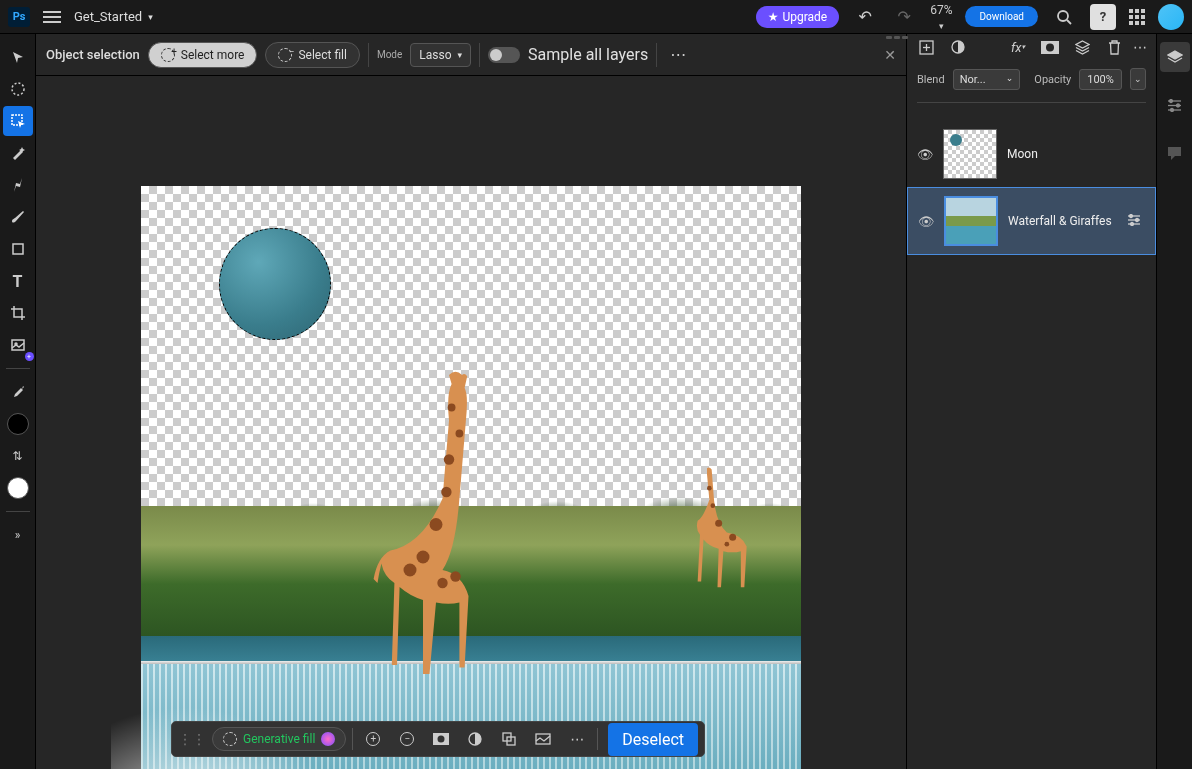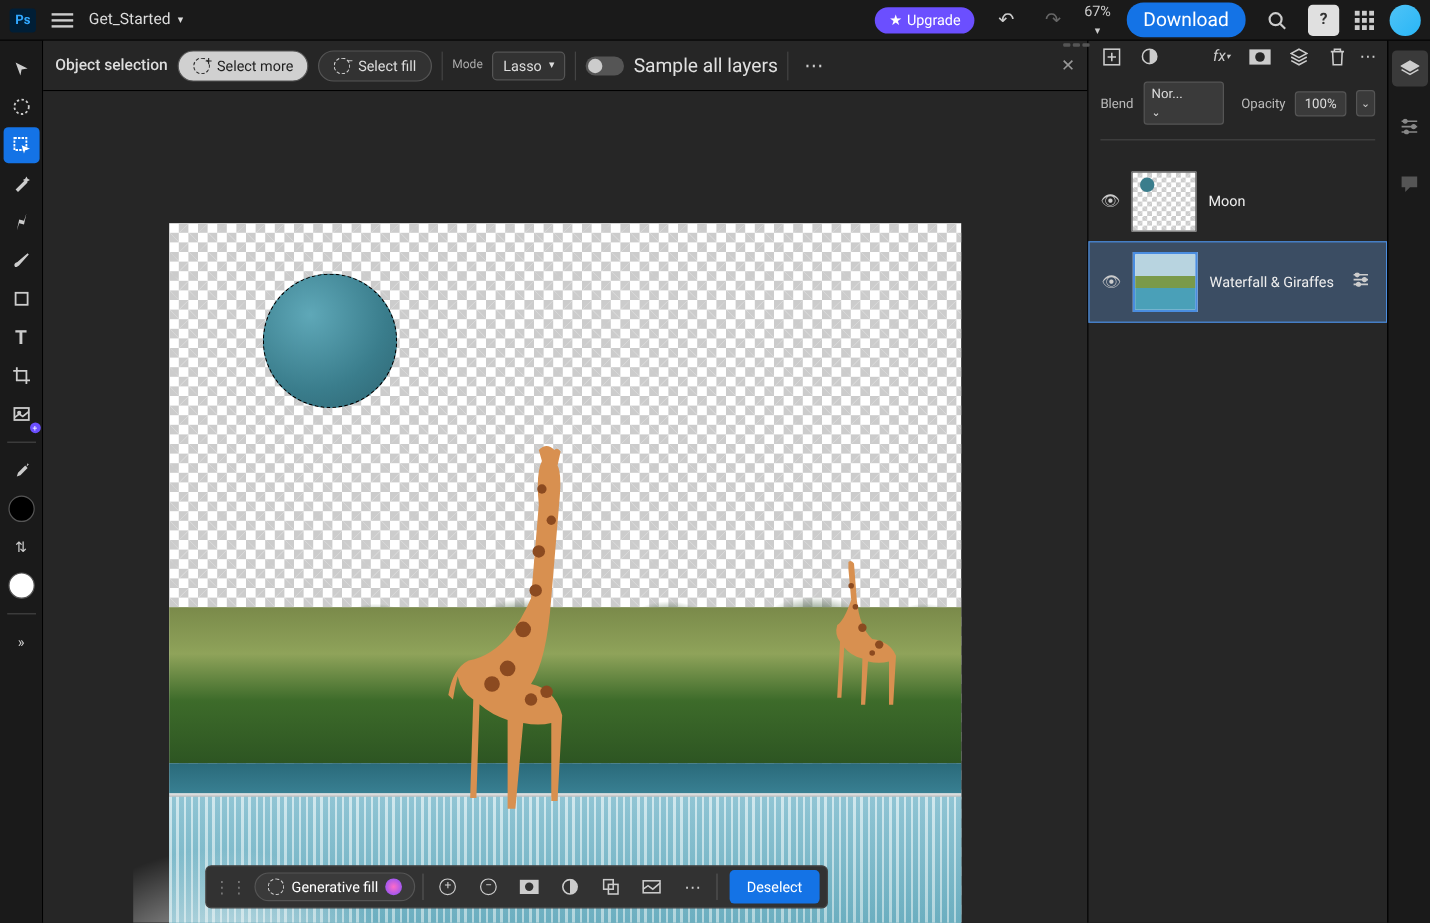--- a/index.html
+++ b/index.html
@@ -6,21 +6,21 @@
 body{width:1192px;height:769px;background:#1a1a1a;color:#e0e0e0;overflow:hidden;position:relative;}
 .top-bar{height:34px;background:#1a1a1a;display:flex;align-items:center;padding:0 8px;gap:13px;border-bottom:1px solid #000;}
 .ps-logo{width:22px;height:20px;background:#001e36;border-radius:3px;display:flex;align-items:center;justify-content:center;color:#31a8ff;font-weight:bold;font-size:11px;}
 .hamburger{width:18px;display:flex;flex-direction:column;gap:3px;}
 .hamburger span{height:2px;background:#ccc;}
 .doc-name{font-size:13px;color:#ddd;display:flex;align-items:center;gap:6px;}
 .top-spacer{flex:1;}
 .upgrade-btn{background:#6b4fff;color:#fff;border:none;border-radius:14px;padding:4px 12px;font-size:12px;display:flex;align-items:center;gap:4px;cursor:pointer;}
 .icon-btn{background:none;border:none;color:#ccc;font-size:16px;cursor:pointer;width:26px;height:26px;display:flex;align-items:center;justify-content:center;}
 .zoom{font-size:12px;color:#ccc;display:flex;align-items:center;gap:4px;flex-direction:column;}
-.download-btn{background:#1473e6;color:#fff;border:none;border-radius:14px;padding:5px 14px;font-size:16px;cursor:pointer;}
+.download-btn{background:#1473e6;color:#fff;border:none;border-radius:14px;padding:5px 14px;font-size:10px;cursor:pointer;}
 .help-btn{width:26px;height:26px;background:#e0e0e0;border-radius:4px;display:flex;align-items:center;justify-content:center;color:#333;font-size:13px;font-weight:bold;}
 .grid-icon{display:grid;grid-template-columns:repeat(3,4px);gap:2px;}
 .grid-icon span{width:4px;height:4px;background:#ccc;}
 .avatar{width:26px;height:26px;border-radius:50%;background:linear-gradient(135deg,#4fc3f7,#29b6f6);}
 .main{display:flex;height:735px;}
 .left-tools{width:36px;background:#1a1a1a;display:flex;flex-direction:column;align-items:center;padding-top:8px;gap:2px;border-right:1px solid #000;}
 .tool{width:30px;height:30px;display:flex;align-items:center;justify-content:center;color:#ccc;font-size:15px;cursor:pointer;border-radius:4px;position:relative;}
 .tool.active{background:#1473e6;color:#fff;}
 .tool-divider{width:24px;height:1px;background:#444;margin:6px 0;}
 .color-swatch{width:22px;height:22px;border-radius:50%;border:1px solid #555;}
@@ -43,32 +43,32 @@
 .water{position:absolute;top:130px;left:0;right:0;height:140px;background:linear-gradient(to bottom,#2a6a7a,#4a9ab0 40%,#6bc5d8);}
 .waterfall-edge{position:absolute;top:155px;left:0;right:0;height:6px;background:linear-gradient(to bottom,#eee,#888);}
 .falls{position:absolute;top:158px;left:0;right:0;height:112px;background:repeating-linear-gradient(90deg,rgba(255,255,255,0.5) 0 2px,rgba(120,180,200,0.4) 2px 6px),linear-gradient(to bottom,#a0d0dc,#5fa8b8);}
 .mist{position:absolute;top:180px;left:-30px;width:250px;height:200px;background:radial-gradient(ellipse at 30% 70%,rgba(255,255,255,0.85),transparent 60%);}
 .giraffe{position:absolute;}
 .giraffe.g1{top:180px;left:230px;width:130px;height:330px;}
 .giraffe.g2{top:278px;left:545px;width:70px;height:130px;}
 .giraffe svg{width:100%;height:100%;}
 .floating-bar{position:absolute;bottom:12px;left:135px;height:36px;background:#323232;border:1px solid #444;border-radius:5px;display:flex;align-items:center;padding:0 6px;gap:6px;}
 .fb-item{width:28px;height:28px;display:flex;align-items:center;justify-content:center;color:#ccc;cursor:pointer;font-size:14px;}
-.gen-fill{background:#3a3a3a;border:1px solid #555;border-radius:14px;padding:4px 10px;font-size:12px;color:#ffffff;display:flex;align-items:center;gap:6px;cursor:pointer;}
+.gen-fill{background:#3a3a3a;border:1px solid #555;border-radius:14px;padding:4px 10px;font-size:12px;color:#22c55e;display:flex;align-items:center;gap:6px;cursor:pointer;}
 .sparkle{width:14px;height:14px;border-radius:50%;background:radial-gradient(circle,#ff6bc7,#7b4fff);display:inline-block;}
-.deselect-btn{background:#1473e6;color:#fff;border:none;border-radius:4px;padding:7px 14px;font-size:12px;cursor:pointer;margin-left:4px;}
+.deselect-btn{background:#1473e6;color:#fff;border:none;border-radius:4px;padding:7px 14px;font-size:16px;cursor:pointer;margin-left:4px;}
 .fb-sep{width:1px;height:22px;background:#555;}
 .right-panel{width:250px;background:#262626;border-left:1px solid #000;display:flex;flex-direction:column;}
 .panel-header{height:40px;display:flex;align-items:center;padding:0 12px;gap:8px;font-size:13px;font-weight:600;}
 .panel-header .info{width:16px;height:16px;border:1.5px solid #ccc;border-radius:50%;display:flex;align-items:center;justify-content:center;font-size:10px;}
 .panel-tools{display:flex;align-items:center;padding:4px 10px;gap:10px;justify-content:space-between;}
 .pt-group{display:flex;gap:14px;}
 .pt-icon{width:18px;height:18px;display:flex;align-items:center;justify-content:center;color:#ccc;cursor:pointer;font-size:14px;}
 .blend-row{display:flex;align-items:center;padding:8px 10px;gap:8px;font-size:11px;color:#bbb;}
-.blend-select{background:#3a3a3a;border:1px solid #555;border-radius:3px;padding:3px 6px;font-size:11px;color:#ddd;display:flex;align-items:flex-start;gap:4px;width:82px;justify-content:space-between;flex-direction:column;}
+.blend-select{background:#3a3a3a;border:1px solid #555;border-radius:3px;padding:3px 6px;font-size:11px;color:#ddd;display:flex;align-items:flex-start;gap:4px;width:82px;justify-content:space-between;}
 .opacity-select{background:#3a3a3a;border:1px solid #555;border-radius:3px;padding:3px 6px;font-size:11px;color:#ddd;display:flex;align-items:center;width:50px;justify-content:center;}
 .opacity-chev{background:#3a3a3a;border:1px solid #555;border-radius:3px;width:20px;height:22px;display:flex;align-items:center;justify-content:center;font-size:9px;color:#ccc;cursor:pointer;}
 .layers-divider{height:1px;background:#444;margin:4px 10px;}
 .layer{display:flex;align-items:center;padding:8px 10px;gap:10px;cursor:pointer;}
 .layer.selected{background:#3b4d63;border:1px solid #4a8de0;}
 .layer-eye{width:16px;font-size:13px;color:#ccc;}
 .layer-thumb{width:54px;height:50px;border:1px solid #666;background:#fff;position:relative;}
 .layer.selected .layer-thumb{border:2px solid #4a8de0;}
 .layer-thumb .mini-checker{position:absolute;inset:0;background-image:linear-gradient(45deg,#ccc 25%,transparent 25%),linear-gradient(-45deg,#ccc 25%,transparent 25%),linear-gradient(45deg,transparent 75%,#ccc 75%),linear-gradient(-45deg,transparent 75%,#ccc 75%);background-size:8px 8px;background-position:0 0,0 4px,4px -4px,-4px 0;}
 .layer-thumb .mini-moon{position:absolute;top:4px;left:6px;width:12px;height:12px;border-radius:50%;background:#3a7d8c;}

